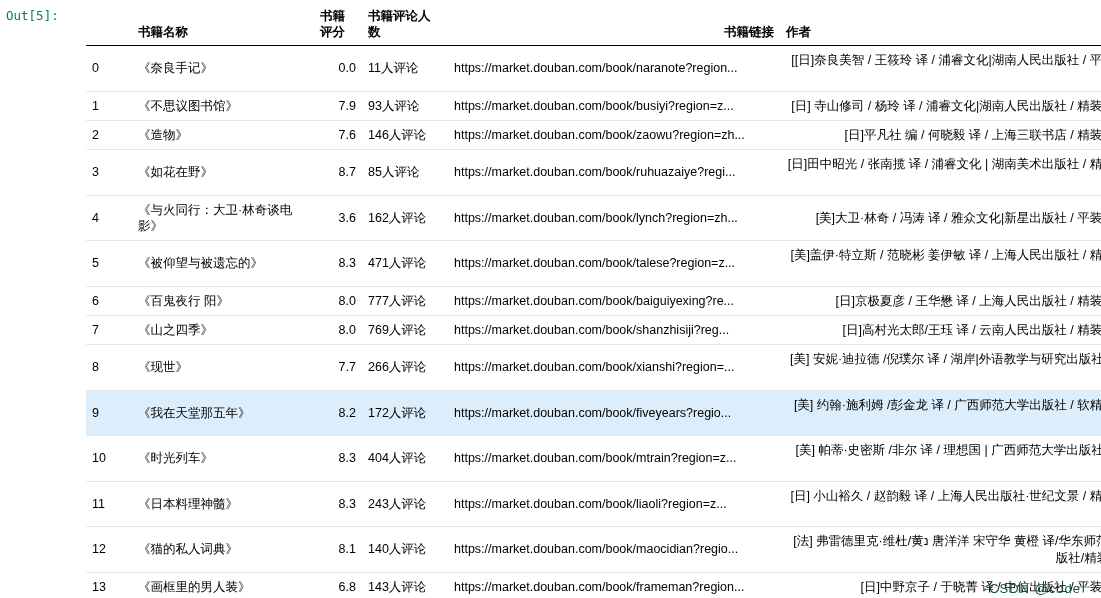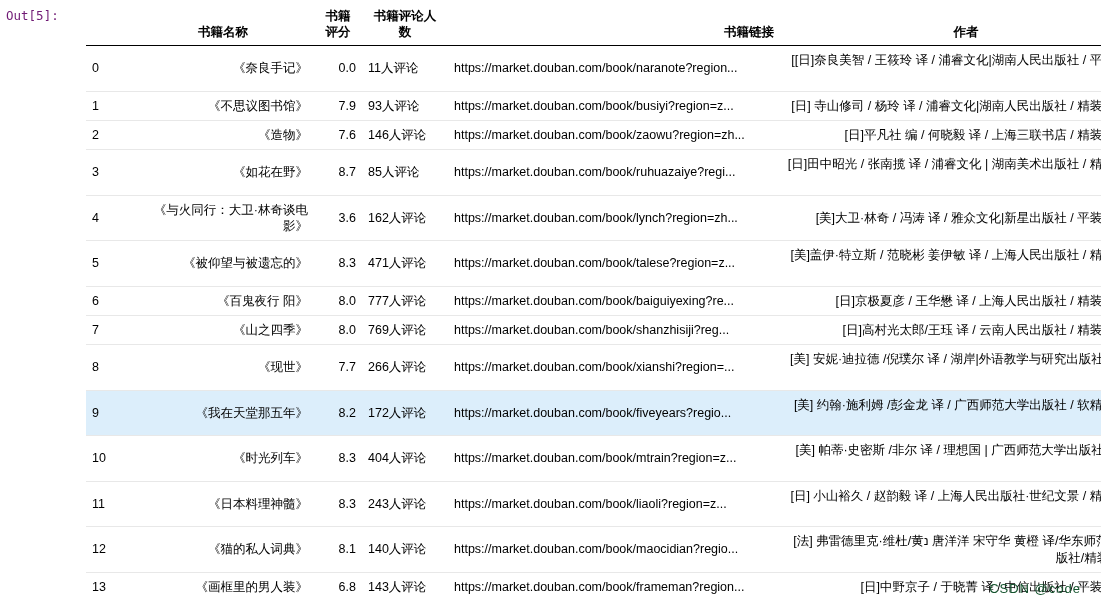--- a/index.html
+++ b/index.html
@@ -13,21 +13,21 @@
     font-family: "Liberation Sans", sans-serif;
     font-size: 12.5px;
     color: #000000;
     overflow: hidden;
     position: relative;
   }
   .out-label {
     position: absolute;
     left: 6px;
     top: 8px;
-    color: #701a75;
+    color: #0f766e;
     font-family: "DejaVu Sans Mono", "Liberation Mono", monospace;
     font-size: 12.5px;
     white-space: nowrap;
   }
   .table-wrap {
     position: absolute;
     left: 86px;
     top: 6px;
     width: 1008px;
   }
@@ -36,21 +36,21 @@
     width: 1008px;
     table-layout: fixed;
   }
   table.df thead th {
     font-weight: bold;
     vertical-align: bottom;
     padding: 3px 6px 5px 6px;
     border-bottom: 1px solid #000000;
     line-height: 1.25;
     font-size: 12.5px;
-    text-align: center;
+    text-align: left;
   }
   table.df thead th.idx {
     text-align: left;
   }
   table.df thead th.ctr {
     text-align: right;
   }
   table.df tbody td {
     padding: 6px 6px;
     border-top: 1px solid #e8e8e8;
@@ -60,21 +60,20 @@
   }
   table.df tbody tr:first-child td {
     border-top: none;
   }
   td.c-idx {
     text-align: left;
     width: 34px;
     color: #000;
   }
   td.c-name {
-    text-align: right;
     width: 170px;
   }
   td.c-score {
     text-align: right;
     width: 36px;
   }
   td.c-count {
     width: 74px;
   }
   td.c-link {

